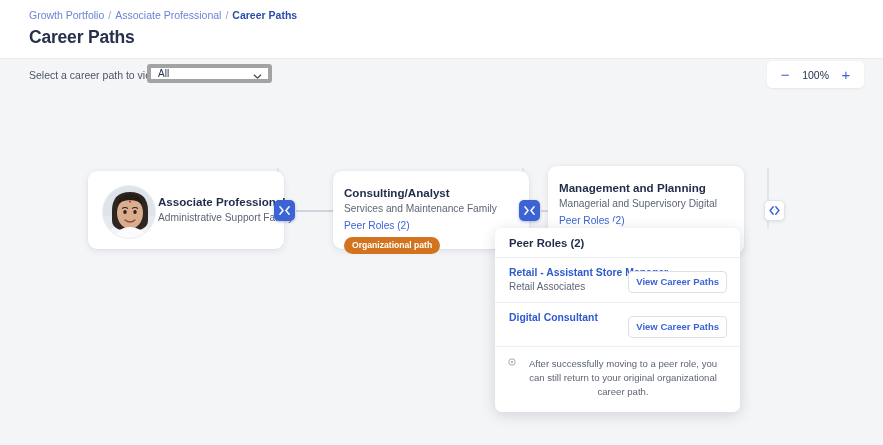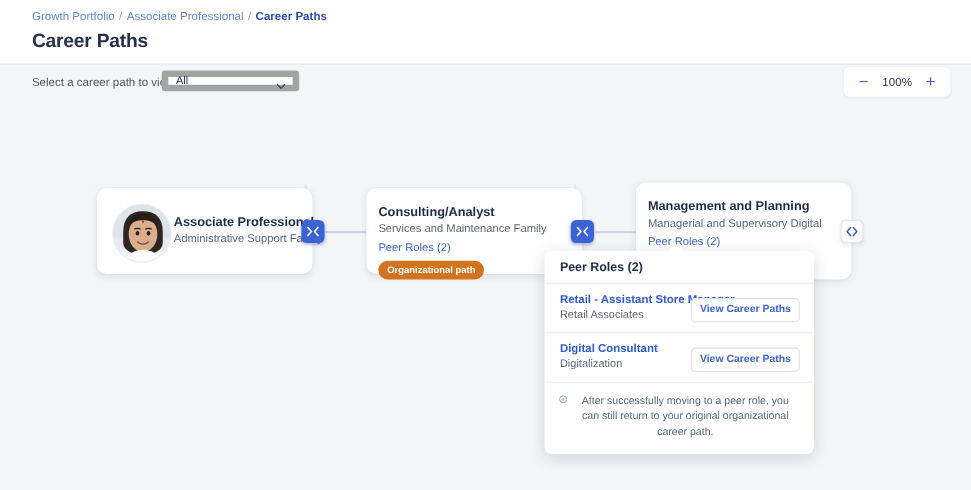--- a/index.html
+++ b/index.html
@@ -35,21 +35,21 @@
     border-top: 1px solid #e7e9ef;
     background: #f4f5f7;
   }
   .filter-label {
     position: absolute; left: 29px; top: 10px;
     font-size: 10.5px; color: #4b5565;
   }
   .filter-select {
     position: absolute; left: 147px; top: 5px;
     width: 125px; height: 19px;
-    background: #ffffff; border: 6px solid #a3a3a3; border-radius: 3px;
+    background: #ffffff; border: 4px solid #a3a3a3; border-radius: 3px;
     font-size: 10px; color: #25314d;
     padding: 0 18px 0 7px;
     display: flex; align-items: center;
     cursor: pointer;
   }
   .filter-select .chev {
     position: absolute; right: 6px; top: 4px;
     color: #5a6478;
   }
 
@@ -251,21 +251,21 @@
       <div class="card-sub" style="left:11px; top:32px;">Services and Maintenance Family</div>
       <div class="card-link" style="left:11px; top:49px;">Peer Roles (2)</div>
       <div class="badge" style="left:11px; top:66px;">Organizational path</div>
     </div>
     <div class="toggle collapse" style="left:519px; top:110px;">
       <svg width="11" height="11" viewBox="0 0 12 12">
           <path d="M1 2 L4.4 6 L1 10 M11 2 L7.6 6 L11 10" fill="none" stroke="#ffffff" stroke-width="1.6" stroke-linecap="round" stroke-linejoin="round"></path>
         </svg>
     </div>
 
-    <div class="card" style="left:578px; top:76px; width:196px; height:88px;padding-left:28px;">
+    <div class="card" style="left:548px; top:76px; width:196px; height:88px;padding-left:28px;">
       <div class="card-title" style="left:11px; top:15px;">Management and Planning</div>
       <div class="card-sub" style="left:11px; top:32px;">Managerial and Supervisory Digital</div>
       <div class="card-link" style="left:11px; top:49px;">Peer Roles (2)</div>
     </div>
     <div class="toggle expand" style="left:764px; top:110px;">
       <svg width="11" height="11" viewBox="0 0 12 12">
           <path d="M4.6 2 L1.2 6 L4.6 10 M7.4 2 L10.8 6 L7.4 10" fill="none" stroke="#3b63d4" stroke-width="1.6" stroke-linecap="round" stroke-linejoin="round"></path>
         </svg>
     </div>
 
@@ -276,21 +276,20 @@
     <div class="pop-header">Peer Roles (2)</div>
 
     <div class="pop-row">
       <div class="pop-role">Retail - Assistant Store Manager</div>
       <div class="pop-family">Retail Associates</div>
       <div class="view-btn">View Career Paths</div>
     </div>
 
     <div class="pop-row">
       <div class="pop-role">Digital Consultant</div>
-      <div class="pop-family">Digitalization</div>
       <div class="view-btn">View Career Paths</div>
     </div>
 
     <div class="pop-note">
       <span class="info-ico">
         <svg width="8" height="8" viewBox="0 0 10 10">
             <circle cx="5" cy="5" r="4" fill="none" stroke="#8c94a6" stroke-width="1"></circle>
             <circle cx="5" cy="5" r="1.1" fill="#8c94a6"></circle>
           </svg>
       </span>

